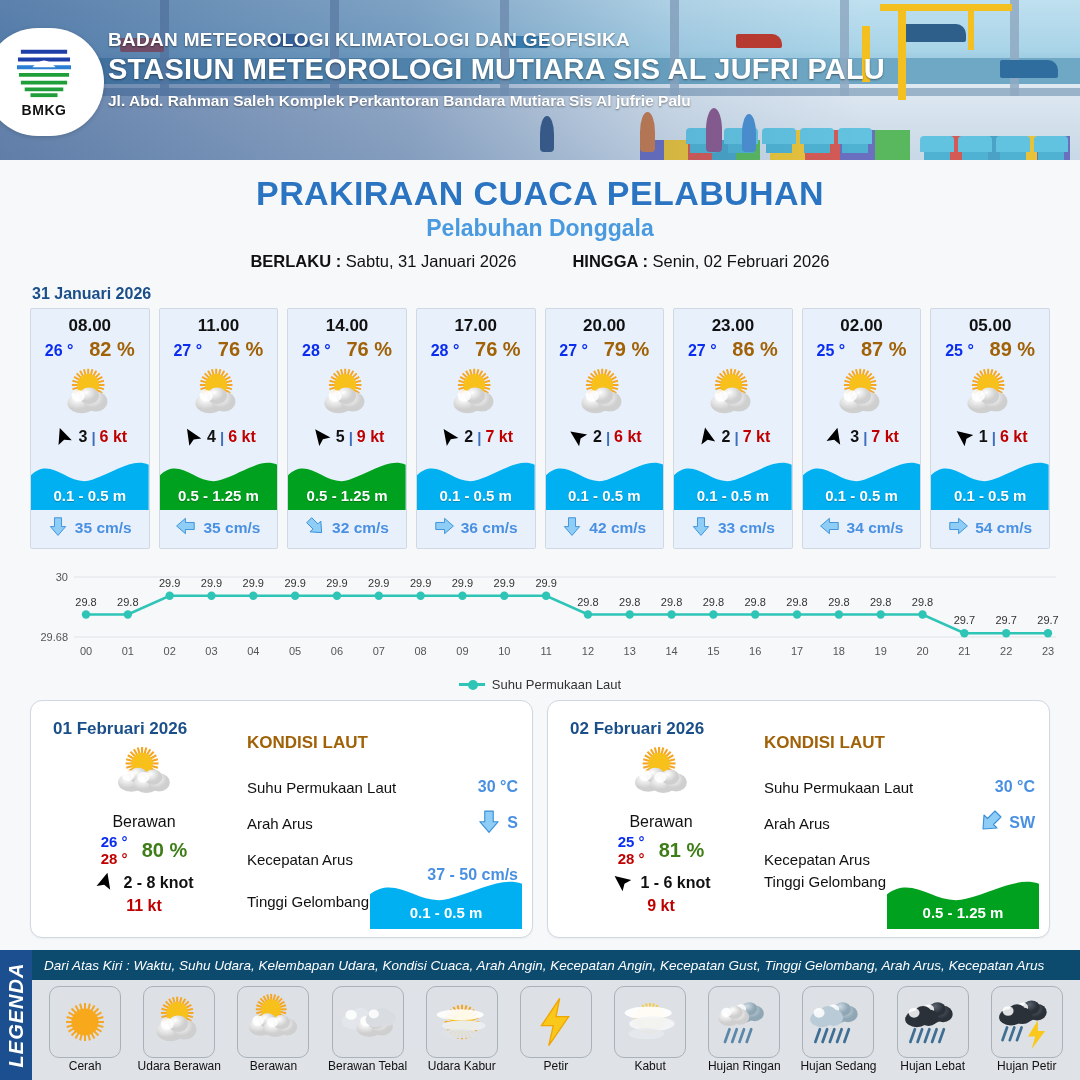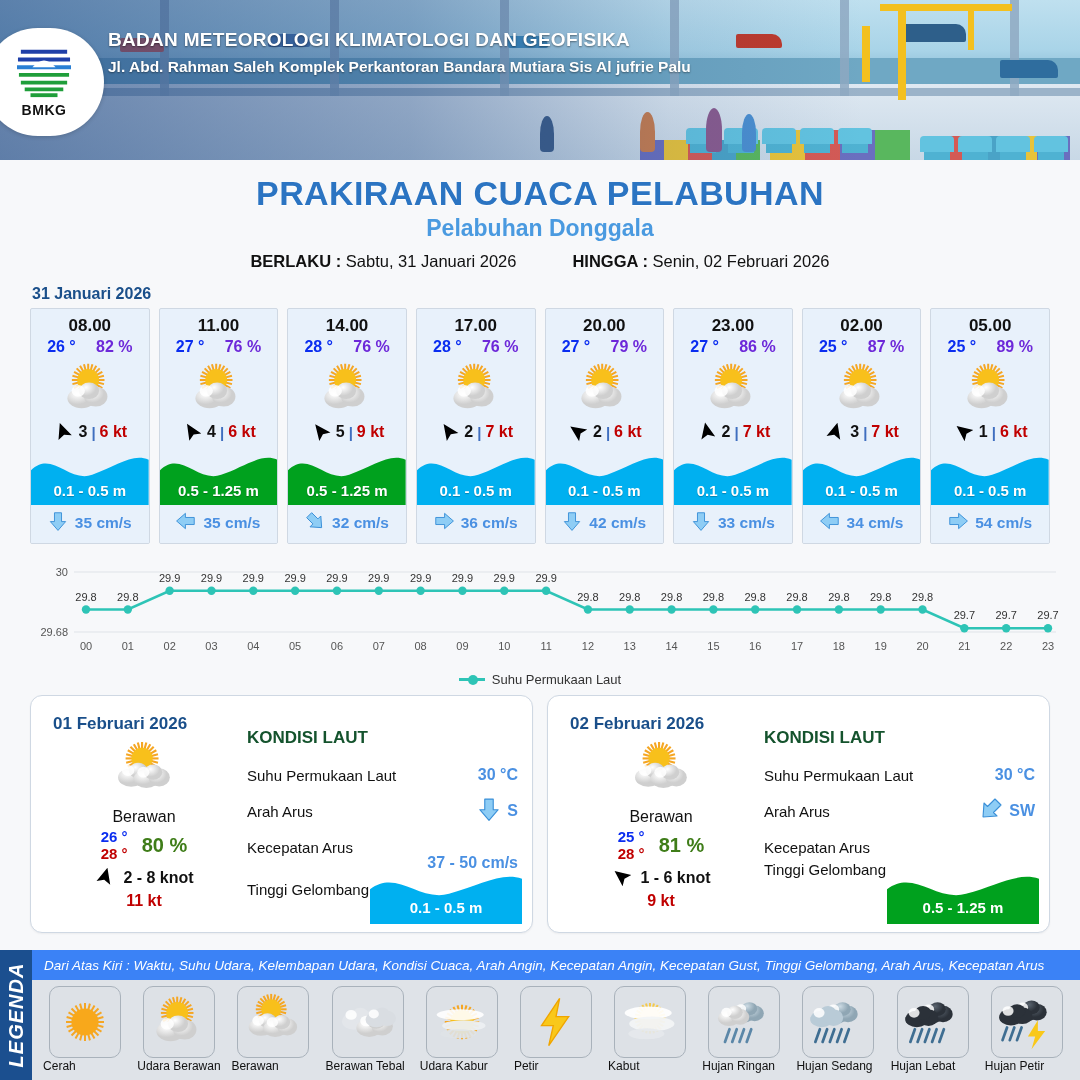--- a/index.html
+++ b/index.html
@@ -55,21 +55,21 @@
   
   .date-label{margin:14px 0 5px 32px;font-size:16px;font-weight:bold;color:#1a4f8a;}
   .cards{display:flex;gap:9px;padding:0 30px;}
   .card{
     width:127px;background:#e8f1fb;border:1px solid #cfd8e3;border-radius:2px;
     overflow:hidden;position:relative;
   }
   .c-time{text-align:center;font-size:17px;font-weight:bold;color:#111;padding:7px 0 2px;}
   .c-row{display:flex;justify-content:space-around;align-items:baseline;padding:0 6px 2px;}
   .c-temp{font-size:16px;font-weight:bold;color:#0a2df0;}
-  .c-hum{font-size:16px;font-weight:bold;color:#6d28d9;}
+  .c-hum{font-size:20px;font-weight:bold;color:#a16207;}
   .c-icon{height:62px;display:flex;align-items:center;justify-content:center;}
   .c-wind{display:flex;align-items:center;justify-content:center;gap:4px;padding:3px 0 6px;}
   .c-wdir{width:22px;height:18px;}
   .c-wdeg{font-size:16px;font-weight:bold;color:#111;}
   .c-bar{font-size:15px;color:#3f6ebf;font-weight:bold;}
   .c-kt{font-size:16px;font-weight:bold;color:#c00000;}
   .wave-wrap{position:relative;height:58px;}
   .wave-svg{position:absolute;left:0;bottom:0;width:100%;height:58px;display:block;}
   .wave-label{position:absolute;left:0;right:0;bottom:6px;text-align:center;
     font-size:15px;font-weight:bold;color:#fff;text-shadow:0 1px 1px rgba(0,0,0,.25);}
@@ -94,41 +94,41 @@
   .d-cond{font-size:16px;color:#111;margin-top:4px;}
   .d-tblock{display:flex;align-items:center;justify-content:center;gap:14px;margin-top:3px;}
   .d-temps{display:flex;flex-direction:column;line-height:1.12;}
   .d-tmin{font-size:15px;font-weight:bold;color:#0a2df0;}
   .d-tmax{font-size:15px;font-weight:bold;color:#c00000;}
   .d-hum{font-size:20px;font-weight:bold;color:#3f7d19;}
   .d-wind{display:flex;align-items:center;justify-content:center;gap:7px;margin-top:5px;}
   .d-wind-txt{font-size:16px;font-weight:bold;color:#111;}
   .d-gust{font-size:16px;font-weight:bold;color:#c00000;margin-top:3px;}
   .d-right{position:absolute;left:216px;top:32px;right:14px;}
-  .d-title{font-size:17px;font-weight:bold;color:#14532d;margin-bottom:16px;}
+  .d-title{font-size:17px;font-weight:bold;color:#a16207;margin-bottom:23px;}
   .d-line{display:flex;align-items:center;justify-content:space-between;margin-bottom:11px;min-height:22px;}
   .d-lbl{font-size:15px;color:#111;}
   .d-val{font-size:16px;font-weight:bold;color:#4a90e2;}
   .d-val-row{display:flex;align-items:center;gap:6px;}
   .d-cur-speed{text-align:right;font-size:16px;font-weight:bold;color:#4a90e2;margin:-4px 0 6px;}
   .d-wave{position:absolute;right:10px;bottom:8px;width:152px;height:60px;}
   .d-wave-label{position:absolute;left:0;right:0;bottom:8px;text-align:center;font-size:15px;font-weight:bold;color:#fff;}
 
   
   .legend-band{position:absolute;left:0;bottom:0;width:1080px;height:130px;background:#dfe3e8;}
   .legend-side{position:absolute;left:0;top:0;width:32px;height:130px;background:#1b4f8f;}
   .legend-side span{
     position:absolute;left:50%;top:50%;transform:translate(-50%,-50%) rotate(-90deg);
     white-space:nowrap;color:#fff;font-size:20px;font-weight:bold;font-style:italic;letter-spacing:1px;
   }
-  .legend-note{position:absolute;left:32px;top:0;right:0;height:30px;background:#3b82f6;color:#fff;
+  .legend-note{position:absolute;left:32px;top:0;right:0;height:30px;background:#0c4a6e;color:#fff;
     font-size:13.5px;font-style:italic;display:flex;align-items:center;padding-left:12px;}
   .legend-items{position:absolute;left:32px;top:30px;right:0;height:100px;display:flex;
     align-items:flex-start;justify-content:space-around;padding:6px 6px 0;}
-  .leg-item{width:84px;text-align:left;}
+  .leg-item{width:84px;text-align:center;}
   .leg-box{width:72px;height:72px;margin:0 auto;background:#dde1e6;border:1px solid #a9b2bb;border-radius:10px;
     display:flex;align-items:center;justify-content:center;}
   .leg-txt{font-size:12px;color:#111;margin-top:1px;}
 </style>
 </head>
 <body>
 
 <div class="header">
   <div class="hdr-art">
     <div class="hdr-sky"></div>
@@ -180,20 +180,21 @@
       <path d="M6 38 H54" stroke="#1f9e3a" stroke-width="4"></path>
       <path d="M10 45 H50" stroke="#1f9e3a" stroke-width="4"></path>
       <path d="M16 51 H44" stroke="#1f9e3a" stroke-width="4"></path>
       <path d="M22 26 q8 -8 16 0 l0 26 l-16 0 Z" fill="#1f9e3a" opacity="0"></path>
     </svg>
     <div class="logo-text">BMKG</div>
   </div>
 
   <div class="hdr-text">
     <div class="hdr-l1">BADAN METEOROLOGI KLIMATOLOGI DAN GEOFISIKA</div>
+    <div class="hdr-l2">STASIUN METEOROLOGI MUTIARA SIS AL JUFRI PALU</div>
     <div class="hdr-l3">Jl. Abd. Rahman Saleh Komplek Perkantoran Bandara Mutiara Sis Al jufrie Palu</div>
   </div>
 </div>
 
 <div class="title-main">PRAKIRAAN CUACA PELABUHAN</div>
 <div class="title-sub">Pelabuhan Donggala</div>
 <div class="validity">
   <div>
     <b>BERLAKU :</b>
     <span>Sabtu, 31 Januari 2026</span>

